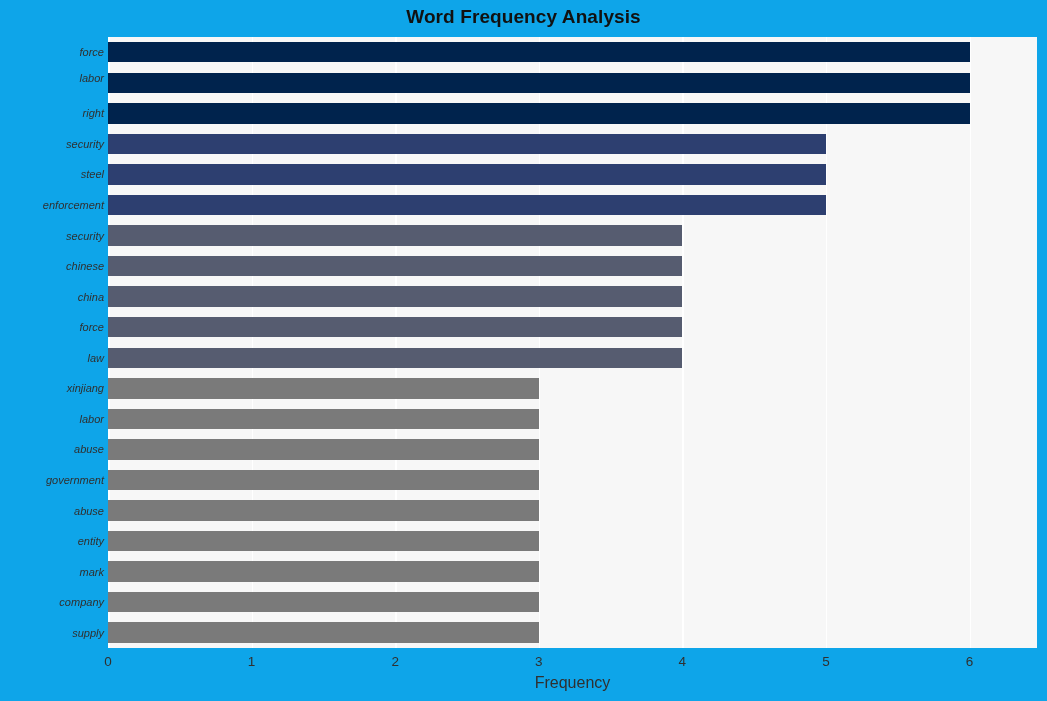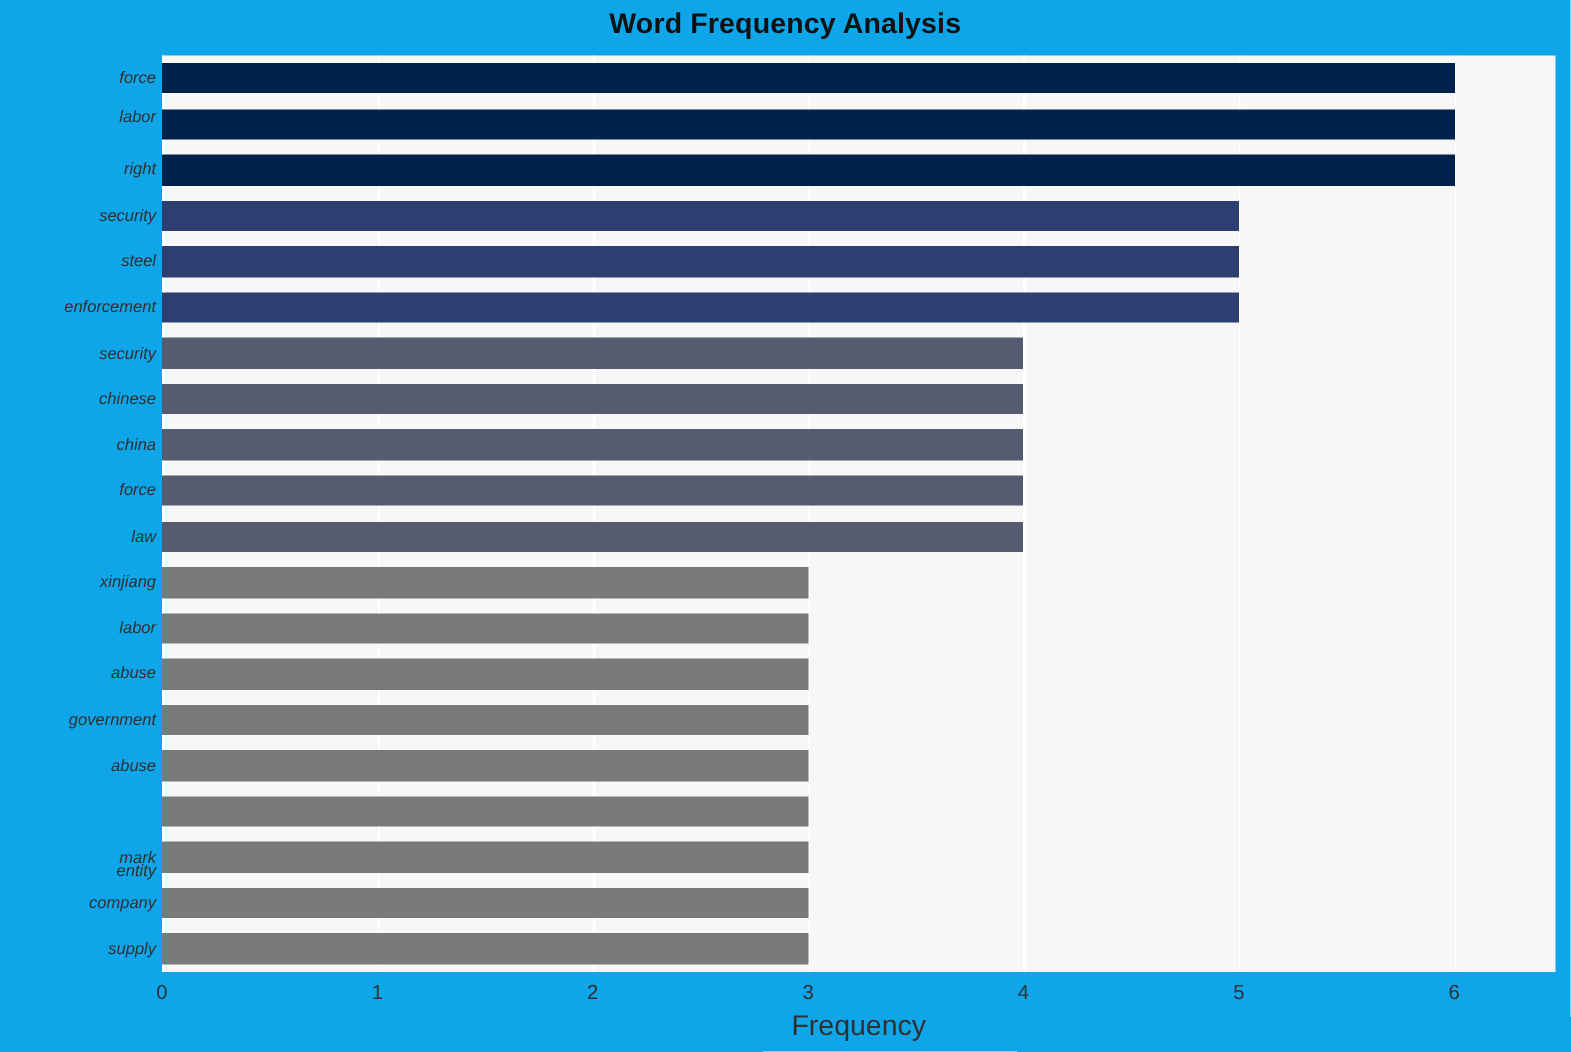--- a/index.html
+++ b/index.html
@@ -112,21 +112,21 @@
     font-size: 13.5px;
     color: #303030;
     white-space: nowrap;
   }
   #x-axis-title {
     position: absolute;
     left: 108px;
     top: 674px;
     width: 929px;
     text-align: center;
-    font-size: 19px;
+    font-size: 16px;
     color: #303030;
     white-space: nowrap;
   }
 </style>
 </head>
 <body>
 
 <div id="figure">
 
   <div id="chart-title">Word Frequency Analysis</div>
@@ -215,21 +215,21 @@
       <div class="y-tick-label" style="top: 191.575px;">security</div>
       <div class="y-tick-label" style="top: 222.125px;">chinese</div>
       <div class="y-tick-label" style="top: 252.675px;">china</div>
       <div class="y-tick-label" style="top: 283.225px;">force</div>
       <div class="y-tick-label" style="top: 313.775px;">law</div>
       <div class="y-tick-label" style="top: 344.325px;">xinjiang</div>
       <div class="y-tick-label" style="top: 374.875px;">labor</div>
       <div class="y-tick-label" style="top: 405.425px;">abuse</div>
       <div class="y-tick-label" style="top: 435.975px;">government</div>
       <div class="y-tick-label" style="top: 466.525px;">abuse</div>
-      <div class="y-tick-label" style="top: 497.075px; margin-top: 40px;">entity</div>
+      <div class="y-tick-label" style="top: 497.075px;">entity</div>
       <div class="y-tick-label" style="top: 527.625px;">mark</div>
       <div class="y-tick-label" style="top: 558.175px;">company</div>
       <div class="y-tick-label" style="top: 588.725px;">supply</div>
     </div>
 
   <div id="x-axis">
       <div class="x-tick-label" style="left: 0px;">0</div>
       <div class="x-tick-label" style="left: 143.586px;">1</div>
       <div class="x-tick-label" style="left: 287.172px;">2</div>
       <div class="x-tick-label" style="left: 430.757px;">3</div>

